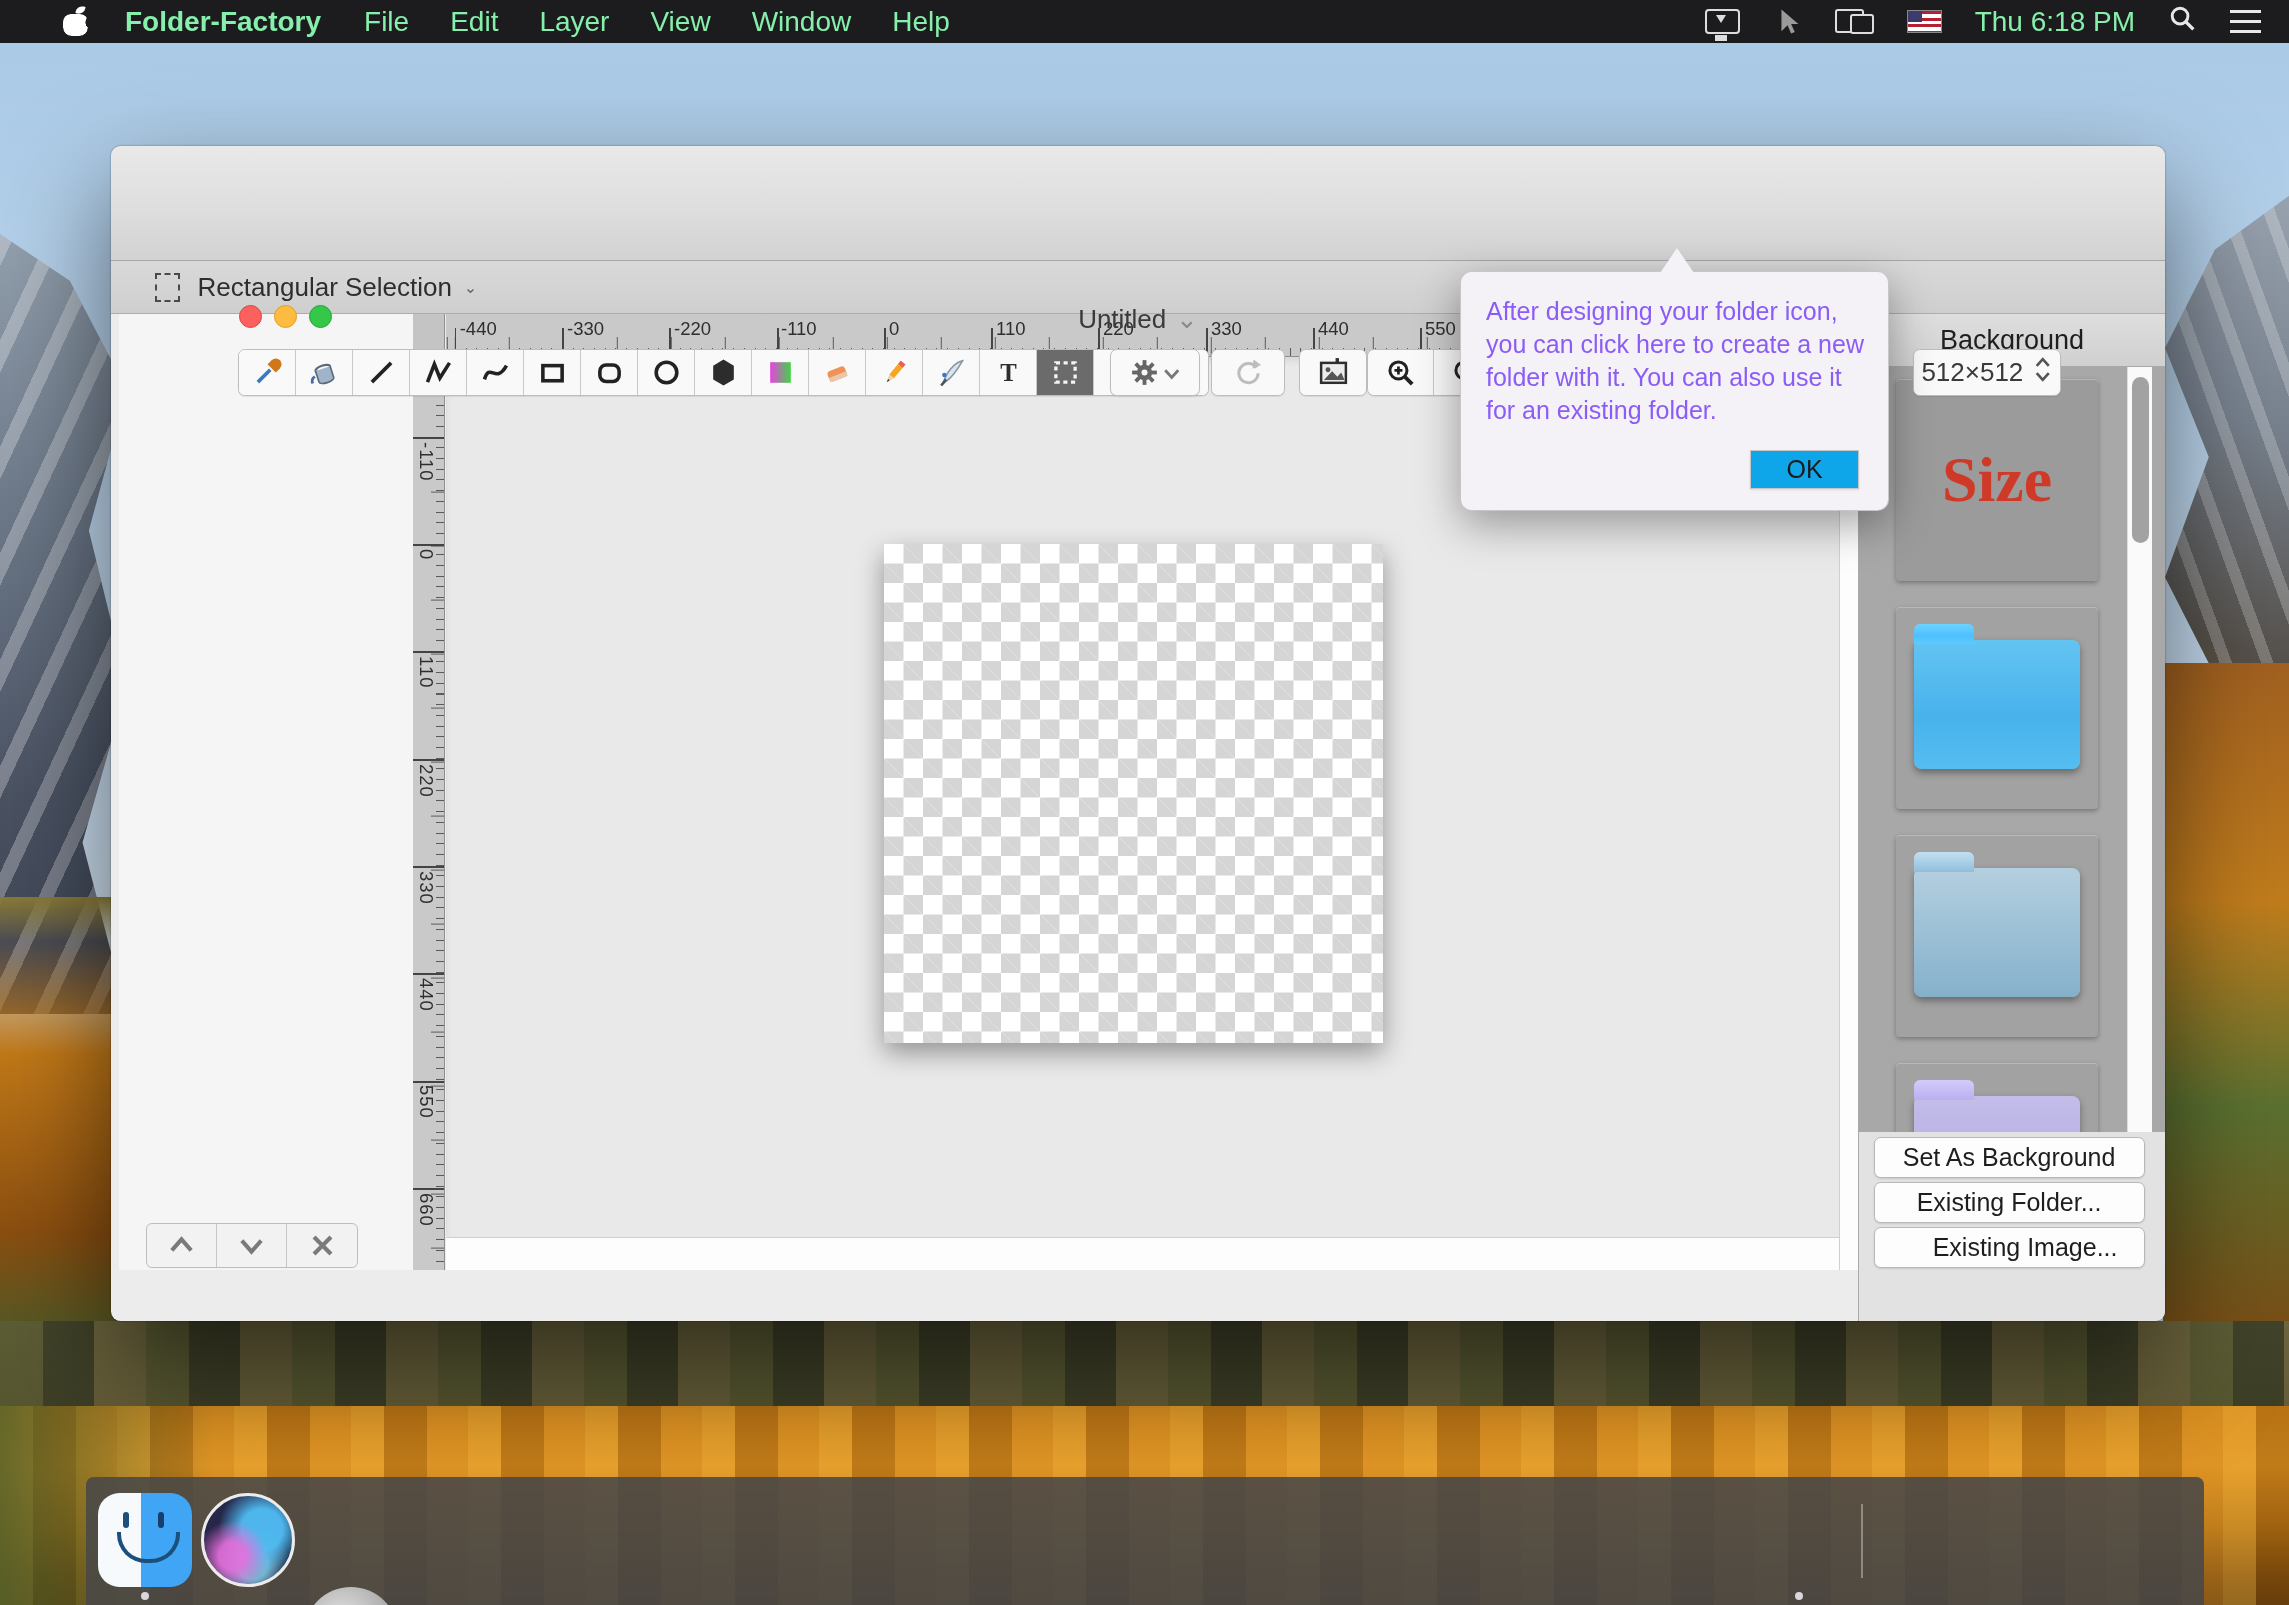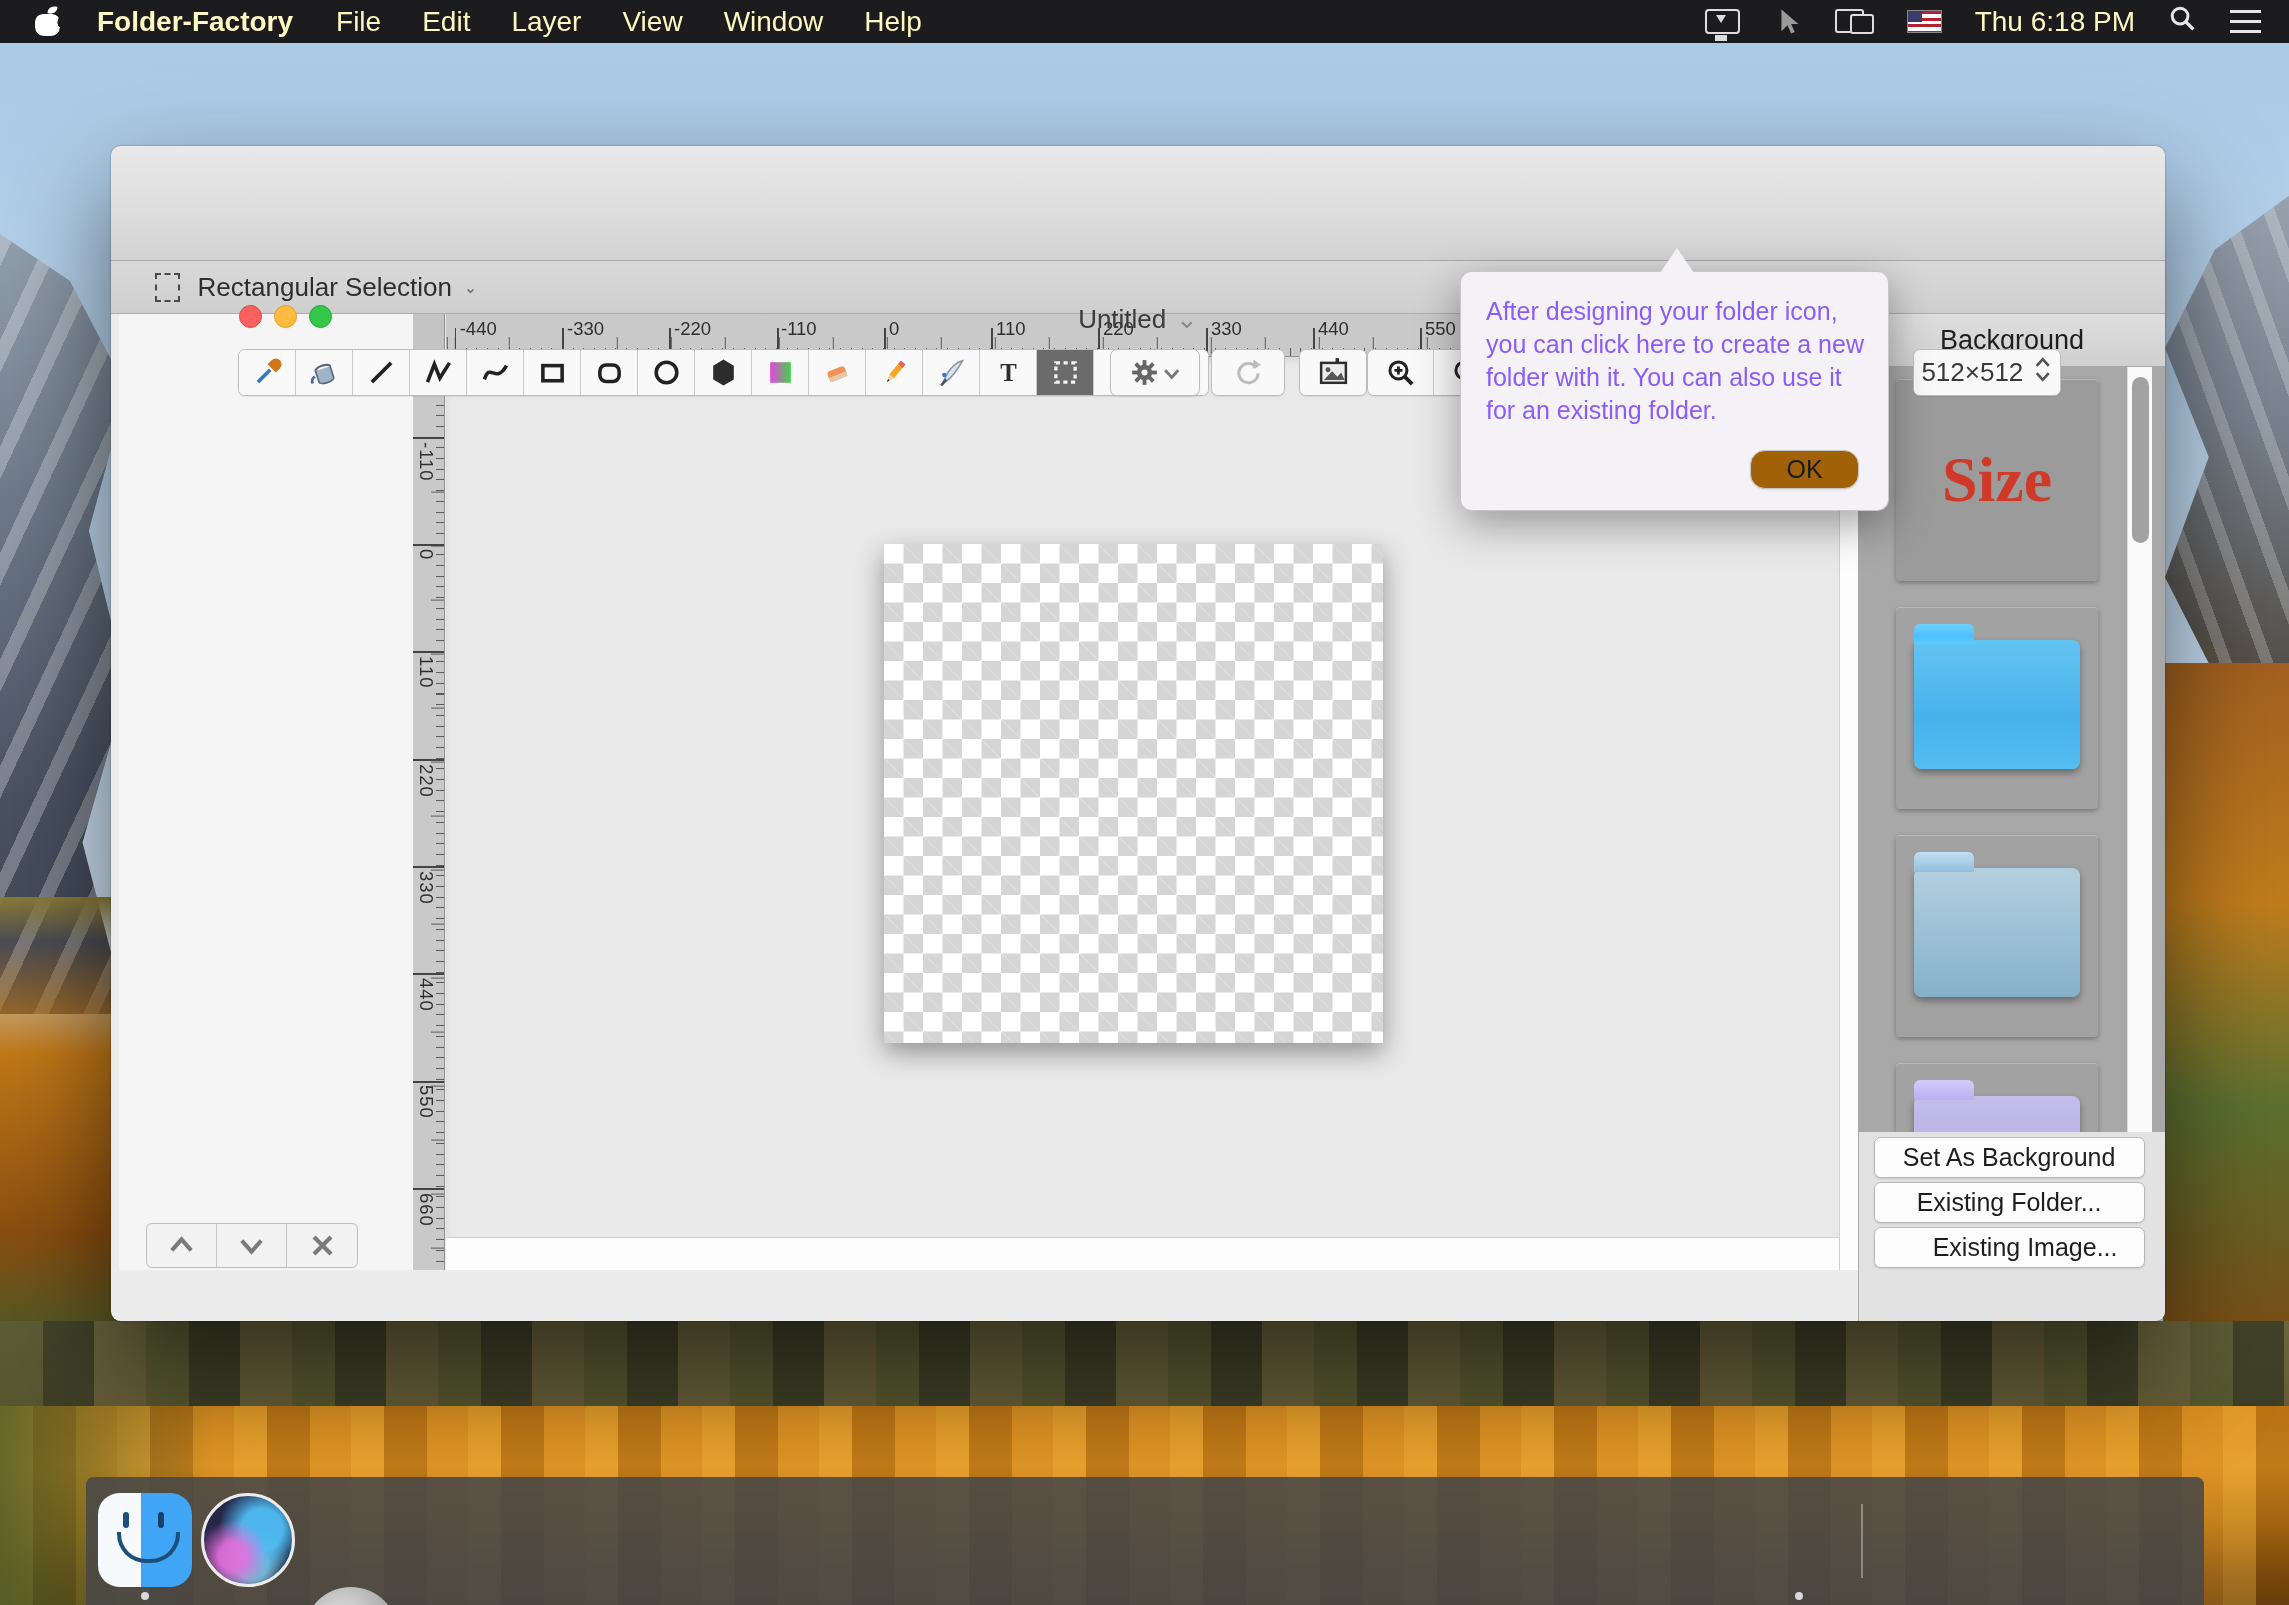--- a/index.html
+++ b/index.html
@@ -28,21 +28,21 @@
       linear-gradient(180deg,#6a6a46,#3c3c26); }
   .water { position:absolute; left:0; top:1406px; width:100%; height:199px;
     background:
       repeating-linear-gradient(90deg,rgba(255,190,70,.38) 0 33px,rgba(140,80,14,.32) 33px 76px,rgba(235,160,50,.35) 76px 117px),
       linear-gradient(180deg,#cd8316 0%,#d98f1e 30%,#a96c10 60%,#6e4209 85%,#54340a 100%); }
   .water::before { content:""; position:absolute; left:0; top:0; width:215px; height:100%;
     background:linear-gradient(90deg,rgba(70,90,40,.8),transparent); }
 
   
   .menubar { position:absolute; left:0; top:0; width:100%; height:43px; background:#1c1c1e;
-    display:flex; align-items:center; color:#fef9c3; font-size:28px; z-index:60; }
+    display:flex; align-items:center; color:#86efac; font-size:28px; z-index:60;padding-left:28px; }
   .apple { width:25px; height:29px; margin:0 37px 0 35px; position:relative; }
   .apple::before { content:""; position:absolute; left:0; top:6.8px; width:25px; height:22.4px; background:#fff; border-radius:7.8px 7.8px 8.8px 8.8px;
     -webkit-mask:radial-gradient(circle at 118% 38%, transparent 6.8px, #000 7.3px); mask:radial-gradient(circle at 118% 38%, transparent 6.8px, #000 7.3px);}
   .apple::after { content:""; position:absolute; left:12.7px; top:-1px; width:8.8px; height:7.8px; background:#fff; border-radius:80% 10% 80% 10%; transform:rotate(10deg); }
   .menu-app { font-weight:bold; margin-right:43px; }
   .menu-item { margin-right:41px; }
   .menubar-right { margin-left:auto; display:flex; align-items:center; gap:33px; padding-right:29px; }
   .mb-display { width:35px; height:25px; border:2.9px solid #ddd; border-radius:3.9px; position:relative; }
   .mb-display::after { content:""; position:absolute; left:8.8px; bottom:-8.8px; width:11.7px; height:5.9px; background:#ddd; }
   .mb-display.arrowed::before { content:""; position:absolute; left:9.8px; top:3.9px; border:5.9px solid transparent; border-top:8.8px solid #ddd; }
@@ -152,21 +152,21 @@
   .zoom-select { position:absolute; left:767px; top:7.8px; width:88px; height:35px; background:#fff; border:1px solid #9a9a9a; border-radius:2.9px; display:flex; }
   .zoom-select .val { flex:1; font-size:23.4px; padding:3.9px 0 0 9.8px; color:#222; }
   .zoom-select .dd { width:27px; background:linear-gradient(180deg,#6fb5f7,#2b7de4); display:flex; align-items:center; justify-content:center; border-radius:0 2px 2px 0; }
   .sb-pct { position:absolute; left:870px; top:11.7px; }
 
   
   .tooltip { position:absolute; left:1460px; top:271px; width:429px; height:240px; background:#f4f2f6; border-radius:11.7px;
     border:1px solid rgba(0,0,0,.18); box-shadow:0 13.7px 43px rgba(0,0,0,.35); z-index:50; }
   .tooltip::before { content:""; position:absolute; left:199px; top:-24.4px; border:17.6px solid transparent; border-bottom:25px solid #f4f2f6; border-top:none; }
   .tt-text { padding:23.4px 23.4px 0 25px; font-size:25px; line-height:33px; color:#8b5cf6; }
-  .tt-ok { position:absolute; right:29px; bottom:21.5px; width:109px; height:39px; background:#a16207; border:1px solid #c6c6c6; border-radius:15px;
+  .tt-ok { position:absolute; right:29px; bottom:21.5px; width:109px; height:39px; background:#0ea5e9; border:1px solid #c6c6c6; border-radius:0;
     font-size:25px; color:#1b1b1d; text-align:center; line-height:37px; box-shadow:0 1px 2px rgba(0,0,0,.1);margin-top:28px; }
 
   
   .dock { position:absolute; left:86px; top:1477px; width:2118px; height:129px; background:var(--dock-bg); border-radius:7.8px 7.8px 0 0; z-index:40; }
   .dock-icon { position:absolute; top:15.6px; width:94px; height:94px; }
   .dock-divider { position:absolute; top:27px; width:2px; height:74px; background:rgba(190,190,190,.55); }
   .run-dot { position:absolute; top:115px; width:7.8px; height:7.8px; border-radius:50%; background:#d8d8d8; }
 
   .icon-finder { border-radius:21.5px; background:linear-gradient(90deg,#f7fafc 0 46%,#41a5f5 46%); position:relative; overflow:hidden; }
   .icon-finder::before { content:""; position:absolute; left:25px; top:19.5px; width:6.8px; height:15.6px; border-radius:3.9px; background:#1c4f7c; box-shadow:35px 0 0 #14406b; }

